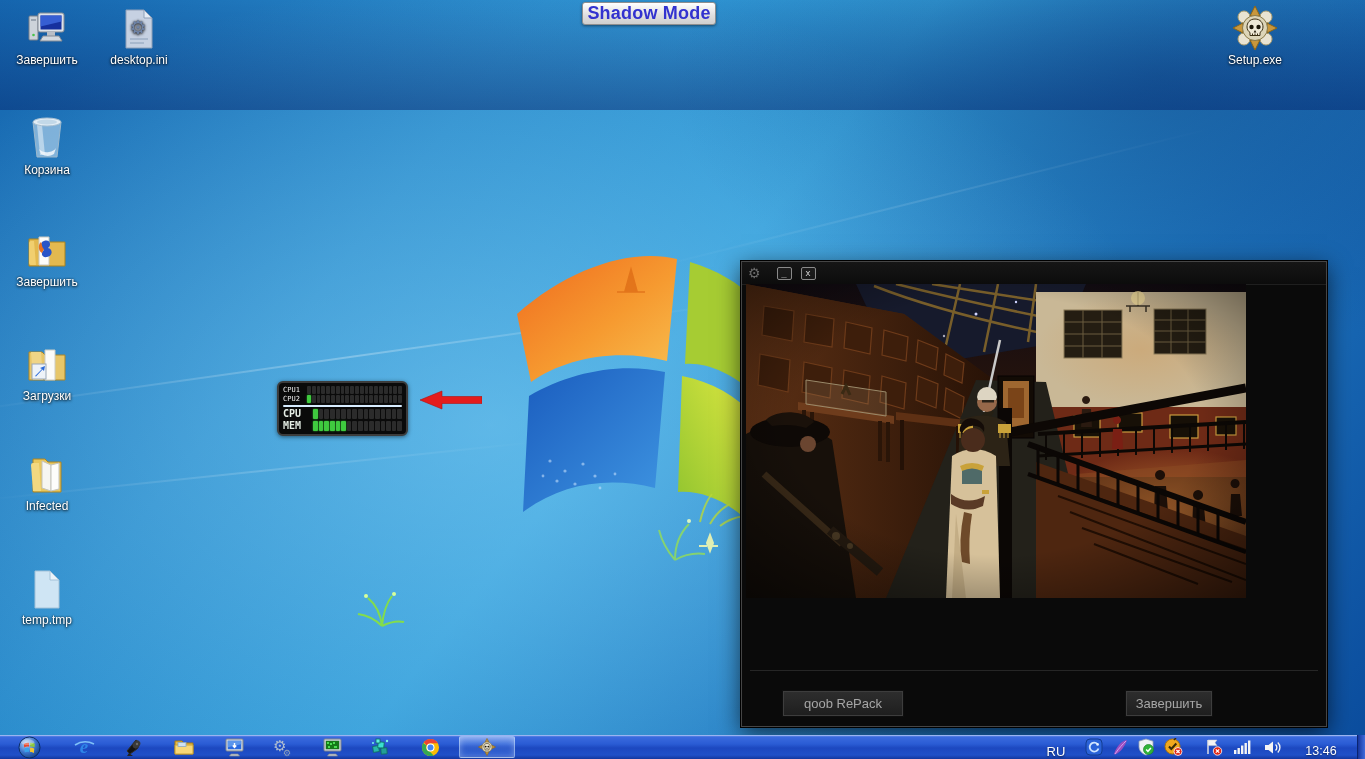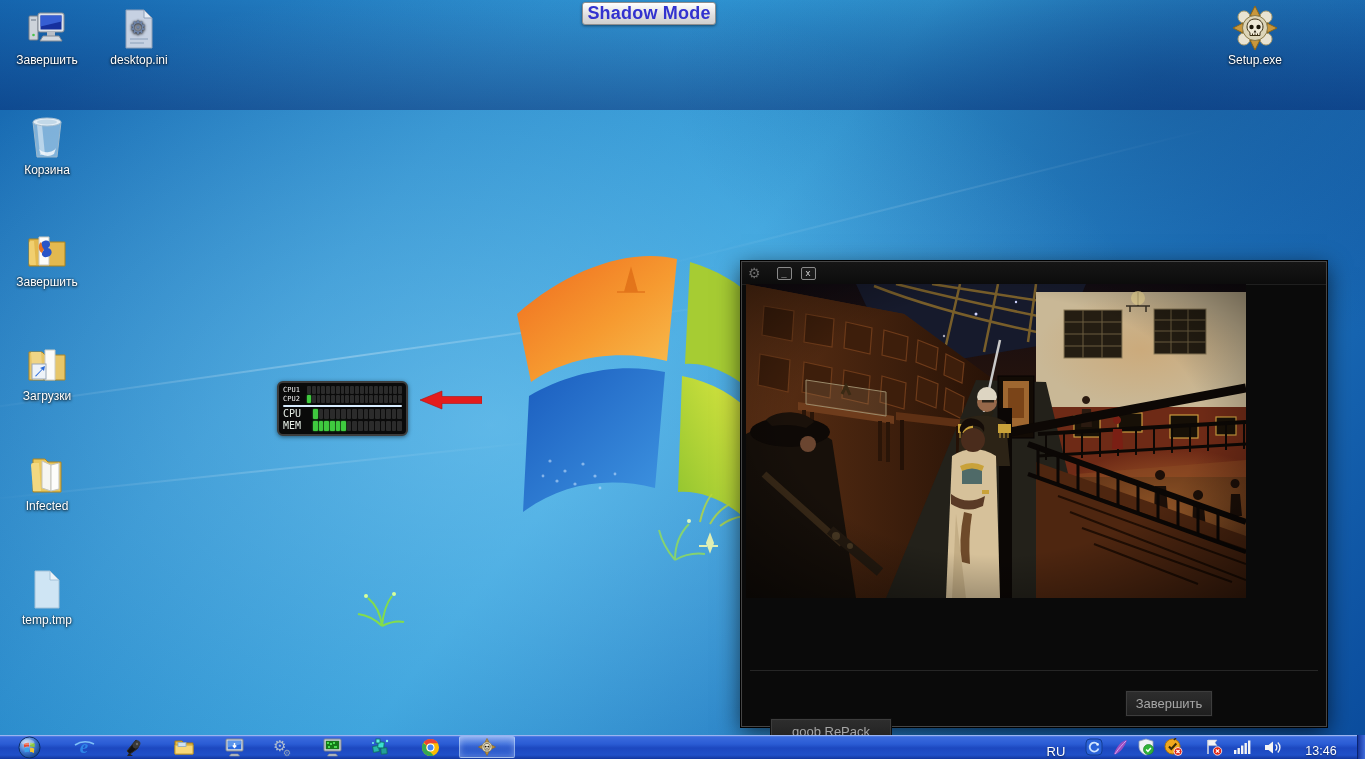--- a/index.html
+++ b/index.html
@@ -33,21 +33,21 @@
     background:linear-gradient(#ffffff,#dedede 60%,#cfcfcf);border:1px solid #8f8f8f;border-radius:3px;
     box-shadow:0 1px 3px rgba(0,0,0,.45);display:flex;align-items:center;justify-content:center;
     color:#3232cf;font-size:18px;font-weight:700;letter-spacing:.2px;}
   
   .cpu-widget{position:absolute;left:277px;top:381px;width:131px;height:55px;box-sizing:border-box;
     background:#0a0a0a;border:2px solid #3c3c3c;border-radius:6px;padding:3px 4px;
     box-shadow:0 1px 4px rgba(0,0,0,.5);display:flex;flex-direction:column;justify-content:space-between;}
   .cpu-row{display:flex;align-items:flex-end;gap:3px;}
   .cpu-row .rl{font-family:"DejaVu Sans Mono",monospace;color:#efefef;}
   .row-sm .rl{font-size:7px;width:21px;letter-spacing:0;}
-  .row-lg .rl{font-size:10px;width:27px;font-weight:400;color:#e4ece4;}
+  .row-lg .rl{font-size:10px;width:27px;font-weight:700;color:#e4ece4;}
   .meter{display:flex;gap:1px;flex:1;}
   .meter i{flex:1;height:8px;background:#2b2b2b;border-radius:1px;}
   .row-lg .meter i{height:10px;}
   .meter i.lit{background:#3fca3f;box-shadow:0 0 2px #2fae2f;}
   .cpu-sep{height:2px;background:#d7ecff;border-radius:1px;margin:1px 0;}
   
   .red-arrow{position:absolute;left:420px;top:390px;}
   
   .err-window{position:absolute;left:741px;top:261px;width:586px;height:466px;box-sizing:border-box;
     background:#0a0a0a;border:1px solid #454545;box-shadow:0 0 0 1px #000,0 6px 22px rgba(0,0,0,.65);}
@@ -56,21 +56,21 @@
   .err-title .gear{color:#6a6a6a;font-size:14px;line-height:14px;margin-right:7px;font-family:"DejaVu Sans",sans-serif;}
   .err-title .ttl{color:#e2e2e2;font-size:13px;flex:1;}
   .win-btn{width:15px;height:13px;border:1px solid #8a8a8a;border-radius:2px;box-sizing:border-box;
     color:#cfcfcf;font-size:9px;line-height:10px;text-align:center;margin-left:9px;cursor:pointer;
     font-family:"DejaVu Sans Mono",monospace;background:rgba(255,255,255,.04);}
   .game-shot{position:absolute;left:4px;top:22px;width:500px;height:314px;background:#120a06;}
   .err-divider{position:absolute;left:8px;right:8px;top:408px;height:1px;background:#262626;}
   .dlg-btn{position:absolute;top:428px;height:27px;box-sizing:border-box;cursor:pointer;
     background:linear-gradient(#2e2e2e,#1e1e1e);border:1px solid #0e0e0e;box-shadow:inset 0 0 0 1px #3d3d3d;
     color:#a6a6a6;font-size:13px;display:flex;align-items:center;justify-content:center;}
-  .btn-left{left:28px;width:122px;margin-top:28px;}
+  .btn-left{left:40px;width:122px;}
   .btn-right{left:383px;width:88px;}
   
   .taskbar{position:absolute;left:0;bottom:0;width:1365px;height:24px;
     background:linear-gradient(#8cabf2 0px,#3a6ade 2px,#2a5cd4 9px,#1c48c0 13px,#2050c8 20px,#13379e 24px);
     box-shadow:inset 0 1px 0 rgba(255,255,255,.25);}
   .tb{position:absolute;top:0;height:24px;display:flex;align-items:center;justify-content:center;cursor:pointer;}
   .tb-active{background:linear-gradient(rgba(200,225,255,.45),rgba(120,165,240,.25) 45%,rgba(60,110,220,.35));
     border:1px solid rgba(215,235,255,.55);border-radius:2px;box-sizing:border-box;top:1px;height:22px;
     box-shadow:inset 0 0 6px rgba(255,255,255,.35);}
   .tray-text{color:#fff;font-size:13px;text-shadow:0 1px 2px rgba(0,0,0,.6);margin-top:8px;}

